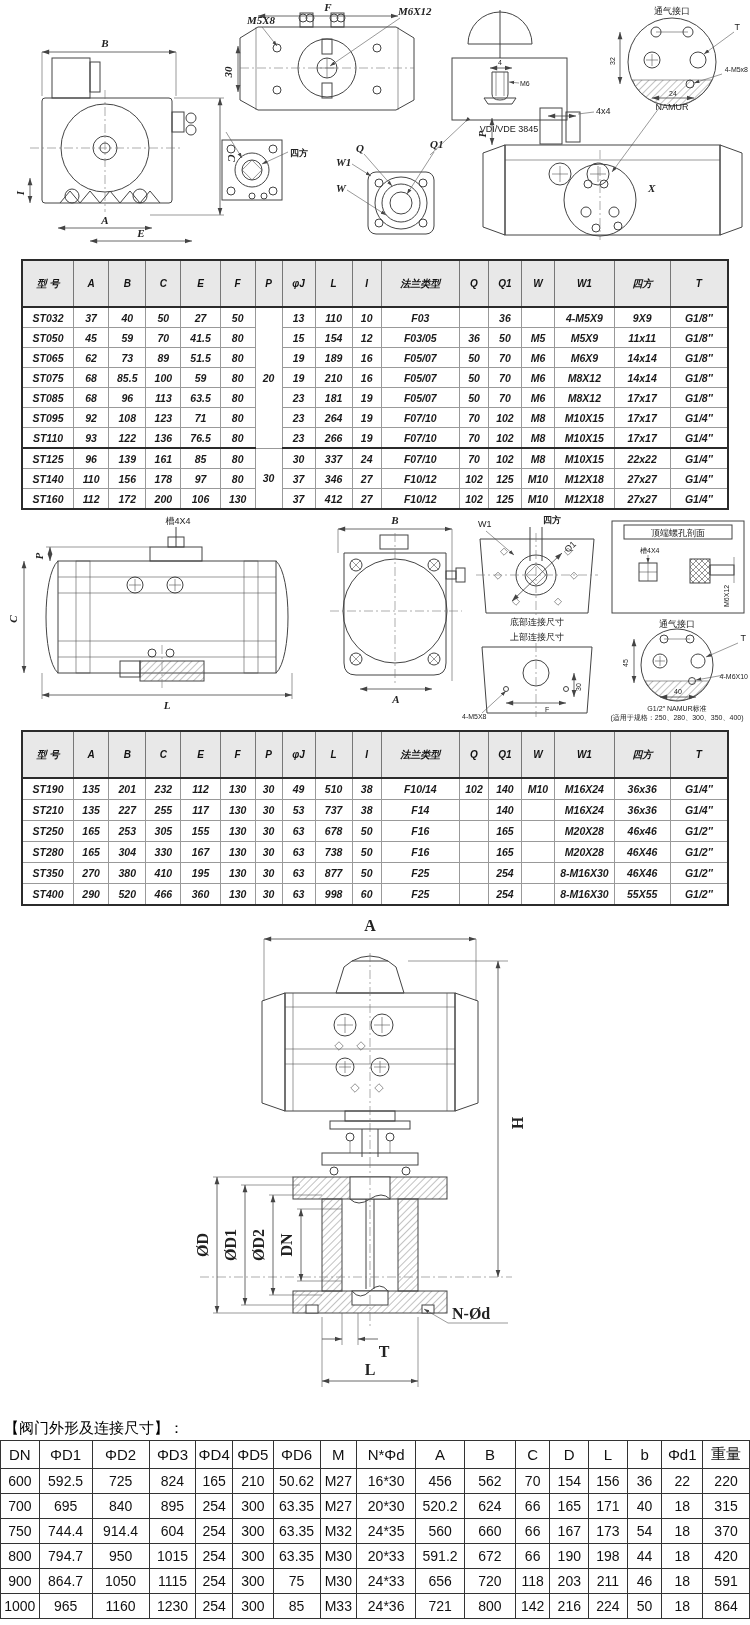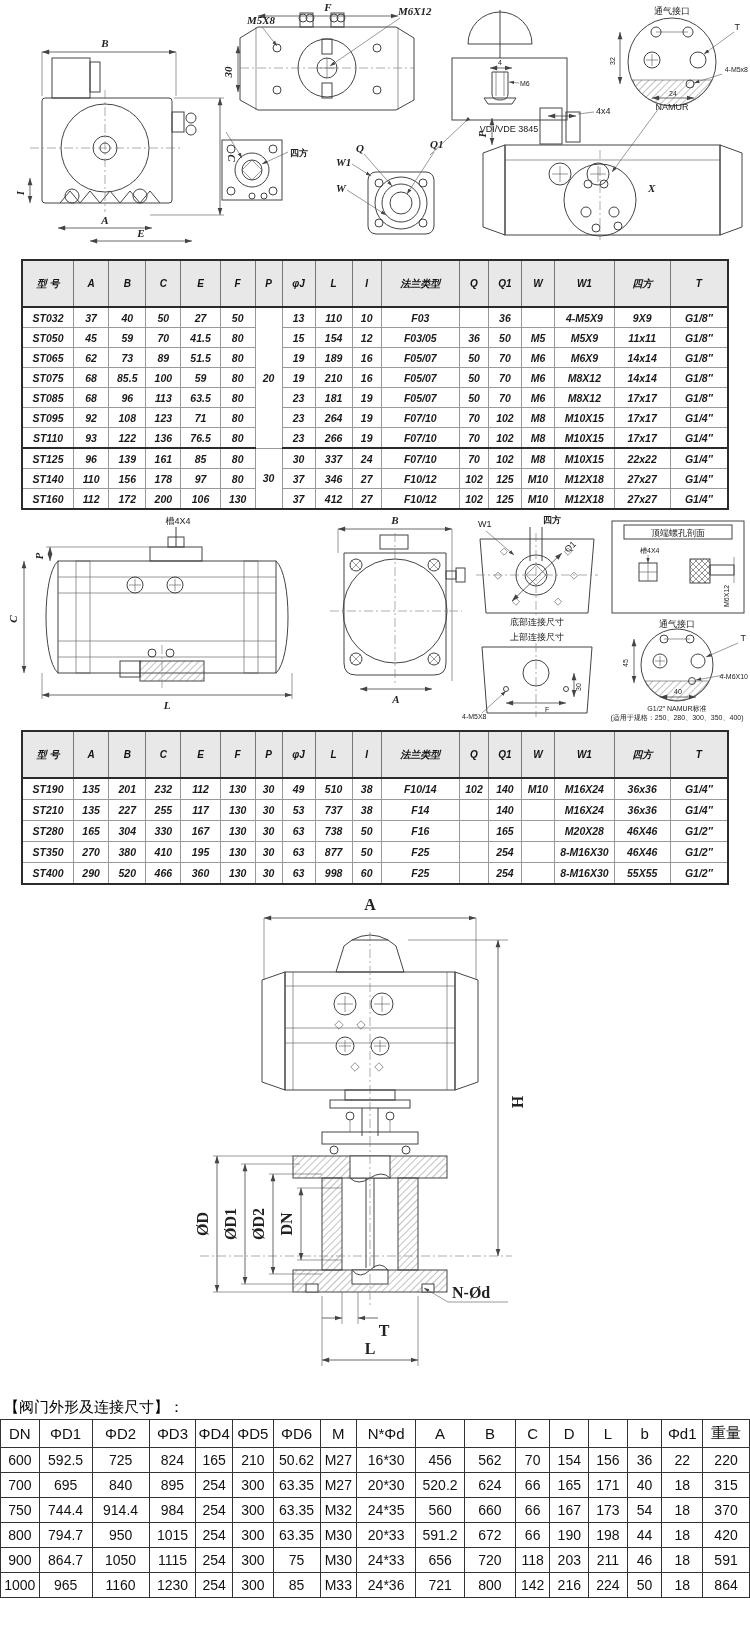--- a/index.html
+++ b/index.html
@@ -669,20 +669,39 @@
           <td>38</td>
           <td>F14</td>
           <td></td>
           <td>140</td>
           <td></td>
           <td>M16X24</td>
           <td>36x36</td>
           <td>G1/4″</td>
         </tr>
         <tr>
+          <td class="model">ST250</td>
+          <td>165</td>
+          <td>253</td>
+          <td>305</td>
+          <td>155</td>
+          <td>130</td>
+          <td>30</td>
+          <td>63</td>
+          <td>678</td>
+          <td>50</td>
+          <td>F16</td>
+          <td></td>
+          <td>165</td>
+          <td></td>
+          <td>M20X28</td>
+          <td>46x46</td>
+          <td>G1/2″</td>
+        </tr>
+        <tr>
           <td class="model">ST280</td>
           <td>165</td>
           <td>304</td>
           <td>330</td>
           <td>167</td>
           <td>130</td>
           <td>30</td>
           <td>63</td>
           <td>738</td>
           <td>50</td>
@@ -927,21 +946,21 @@
           <td>165</td>
           <td>171</td>
           <td>40</td>
           <td>18</td>
           <td>315</td>
         </tr>
         <tr>
           <td class="model">750</td>
           <td>744.4</td>
           <td>914.4</td>
-          <td>984</td>
+          <td>604</td>
           <td>254</td>
           <td>300</td>
           <td>63.35</td>
           <td>M32</td>
           <td>24*35</td>
           <td>560</td>
           <td>660</td>
           <td>66</td>
           <td>167</td>
           <td>173</td>

